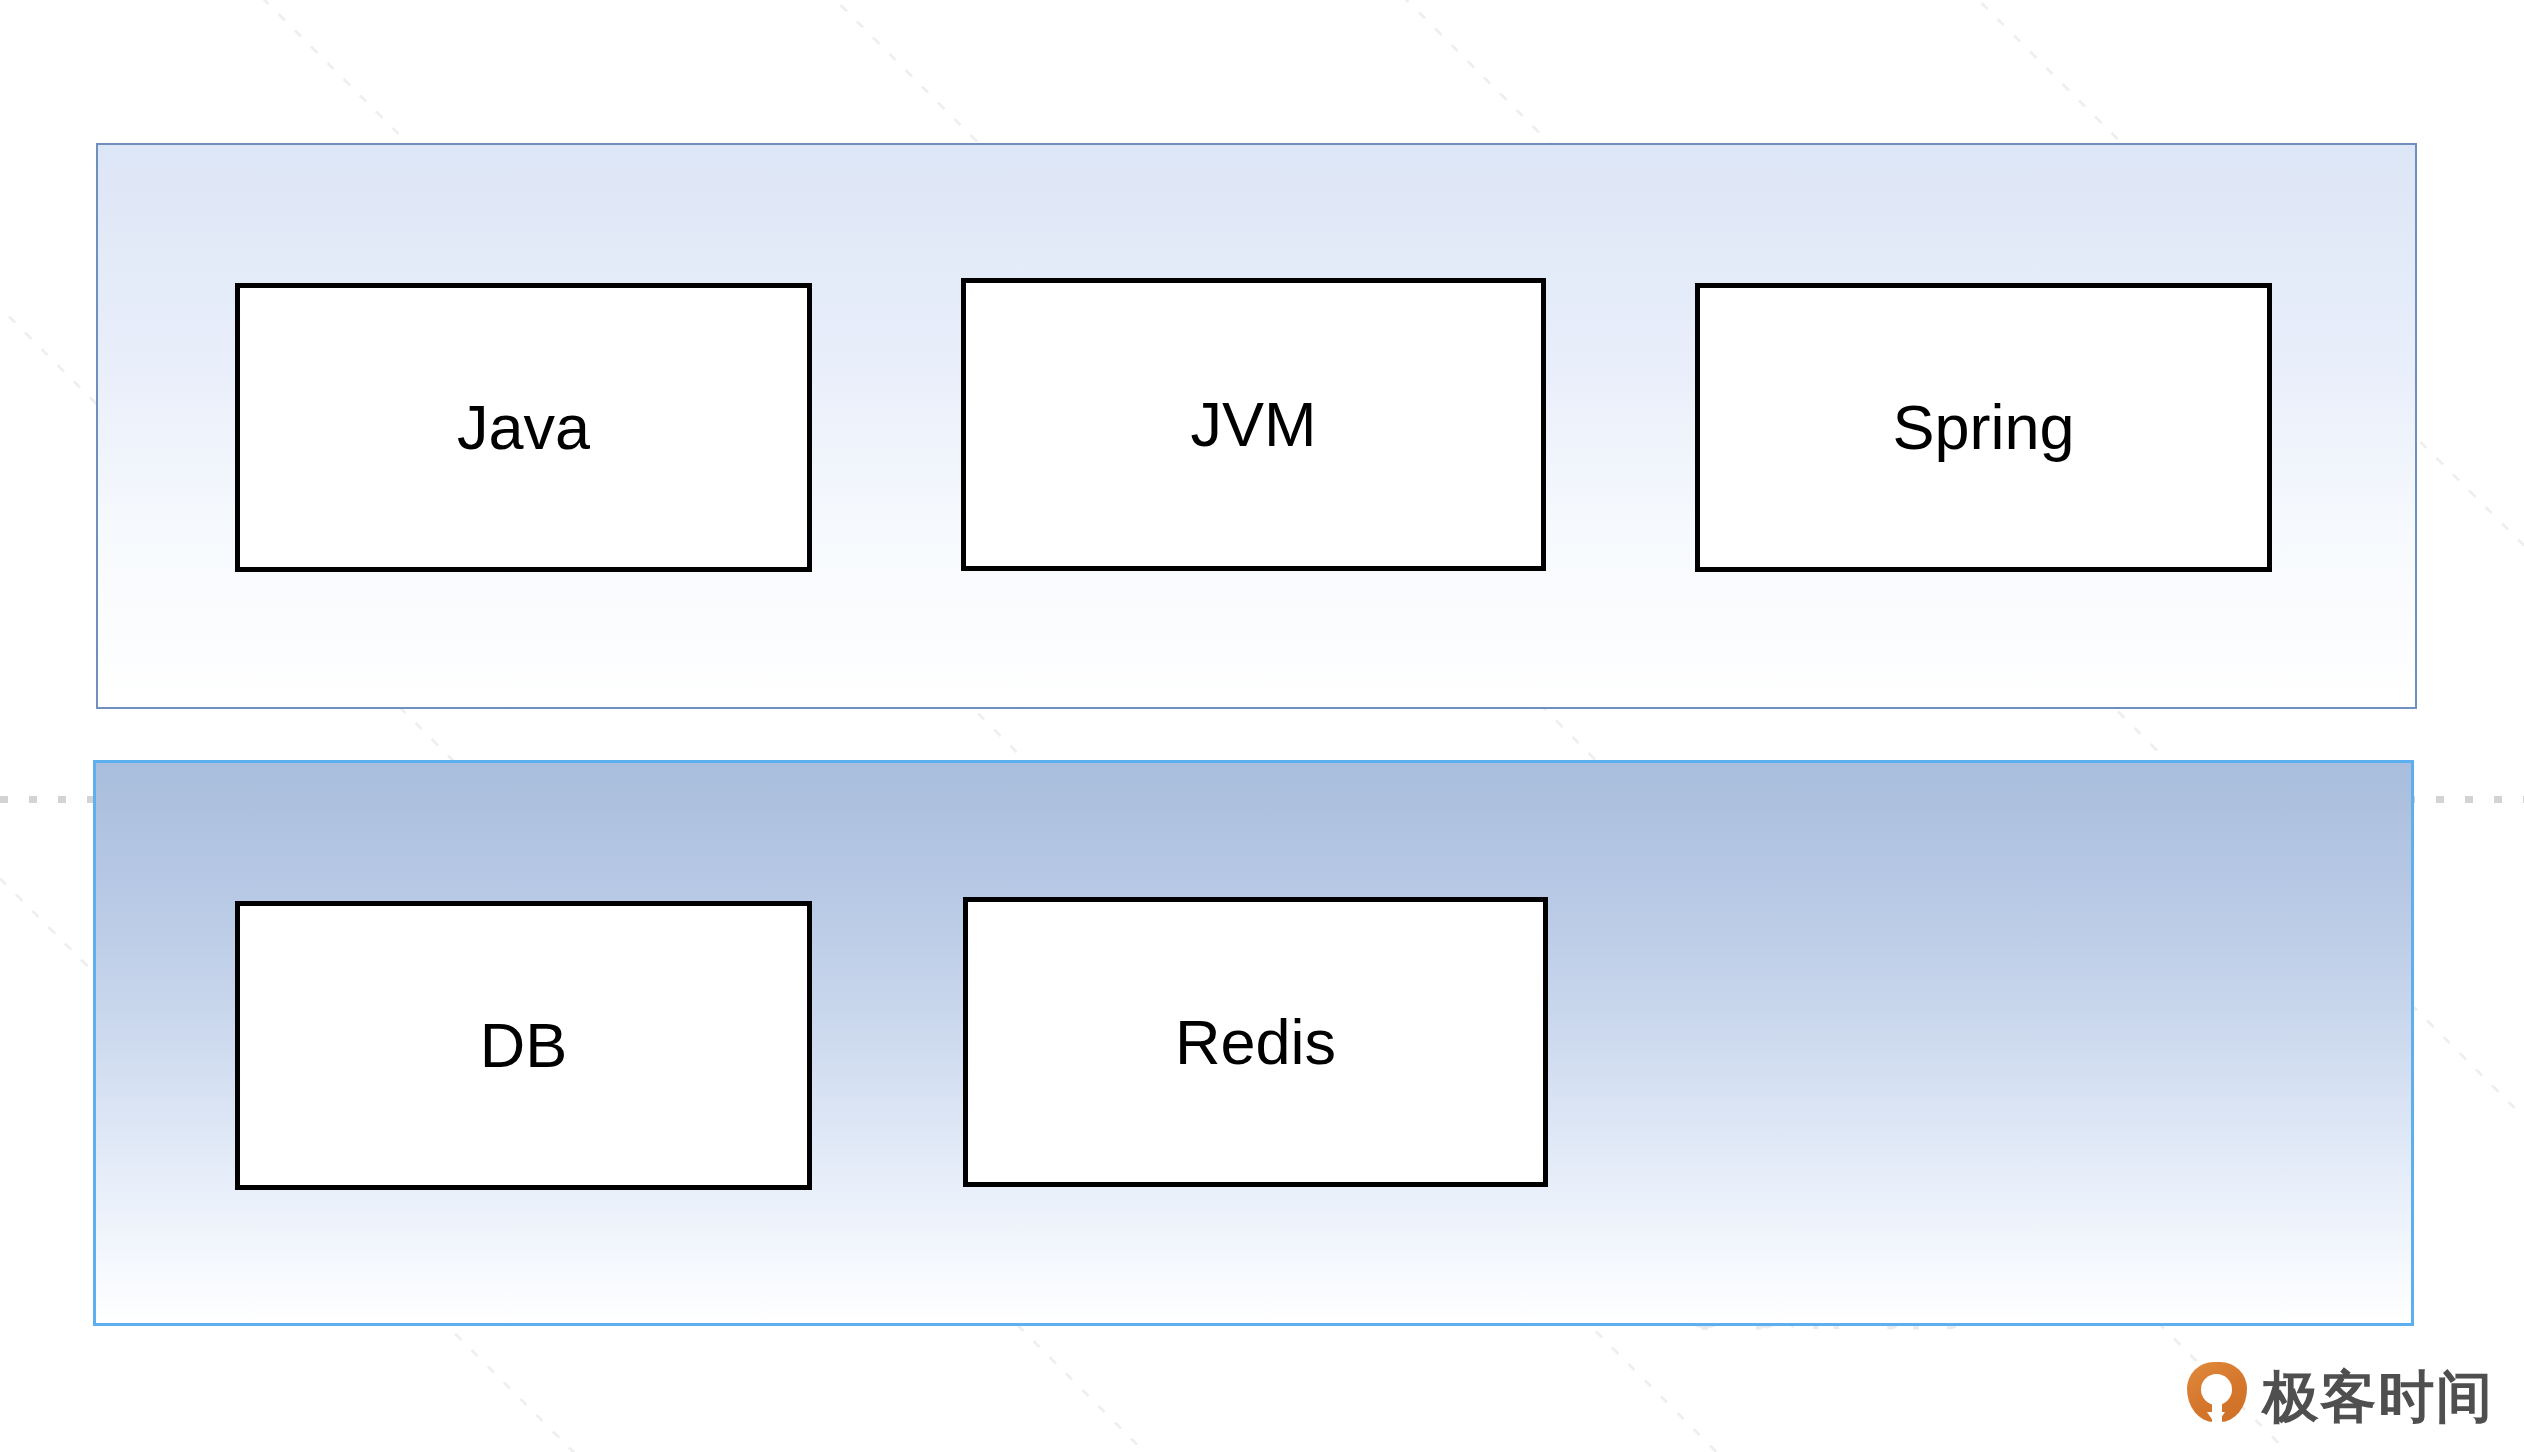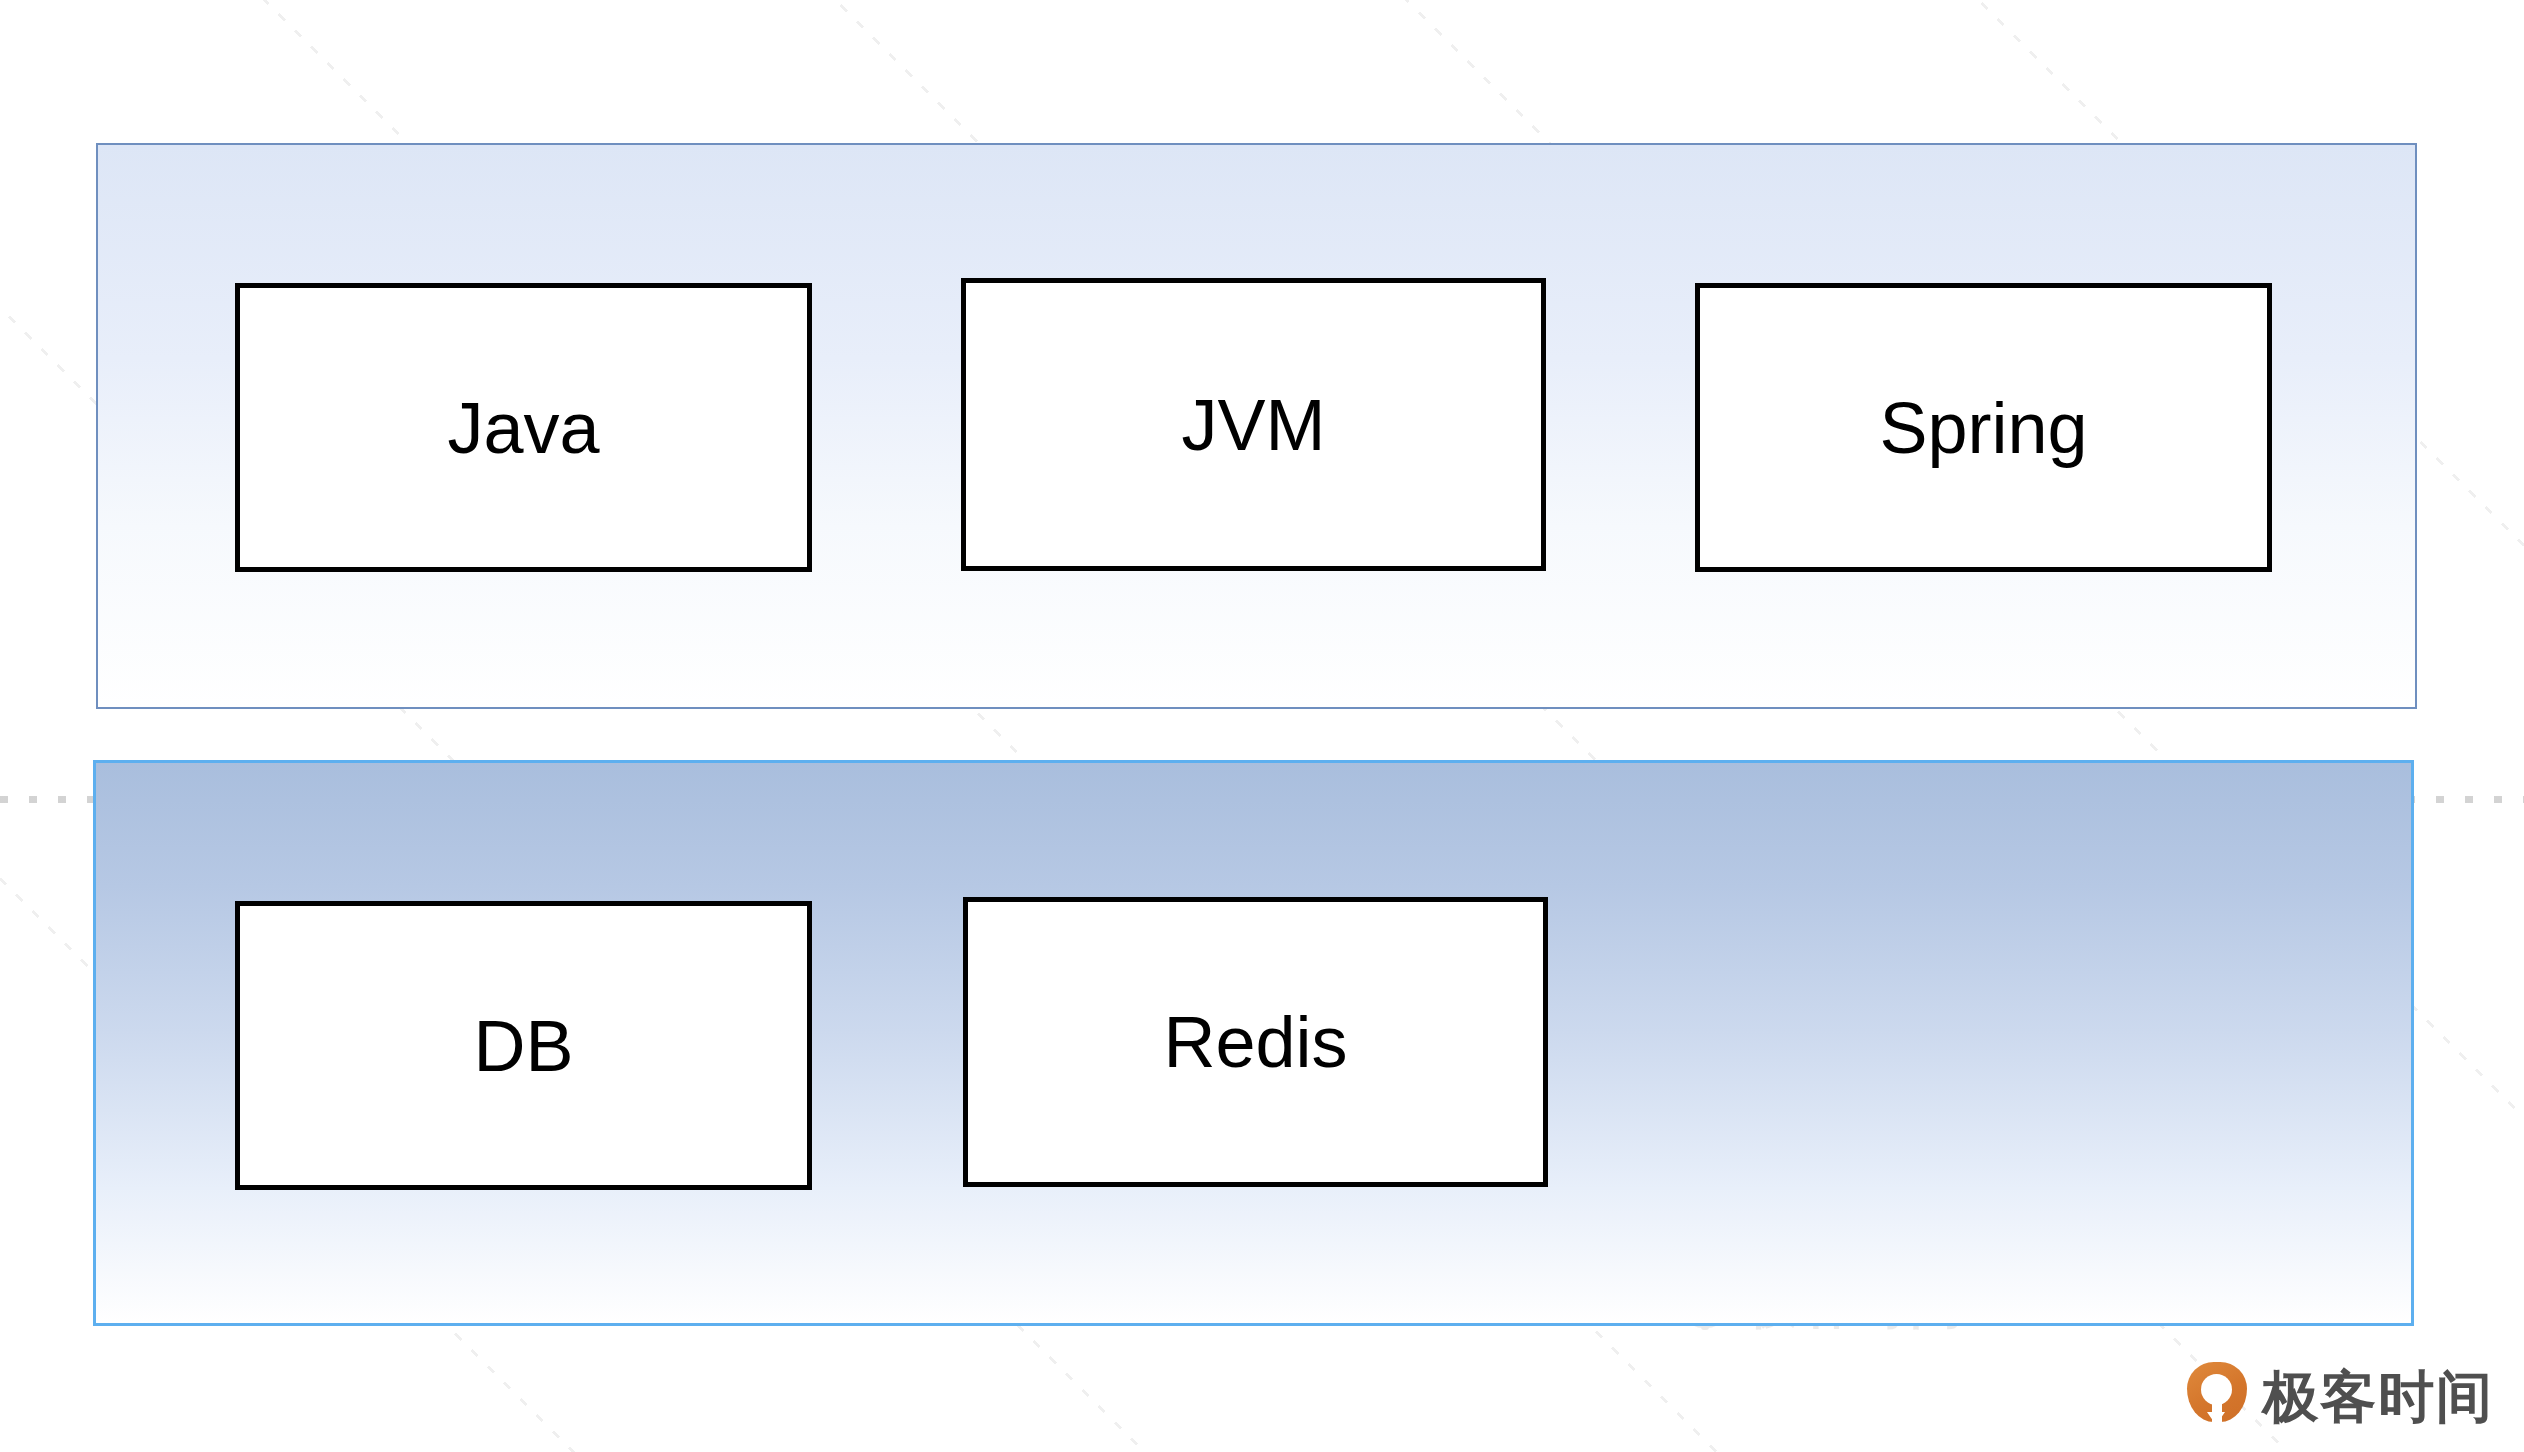--- a/index.html
+++ b/index.html
@@ -124,21 +124,21 @@
     position: absolute;
     box-sizing: border-box;
     background: #ffffff;
     border: 5.8px solid #000000;
     display: flex;
     align-items: center;
     justify-content: center;
     z-index: 3;
   }
   .node-label {
-    font-size: 72px;
+    font-size: 63px;
     color: #000000;
     font-family: "Liberation Sans", sans-serif;
     font-weight: 400;
     line-height: 1;
     letter-spacing: 0px;
   }
 
   
   .brand {
     position: absolute;

